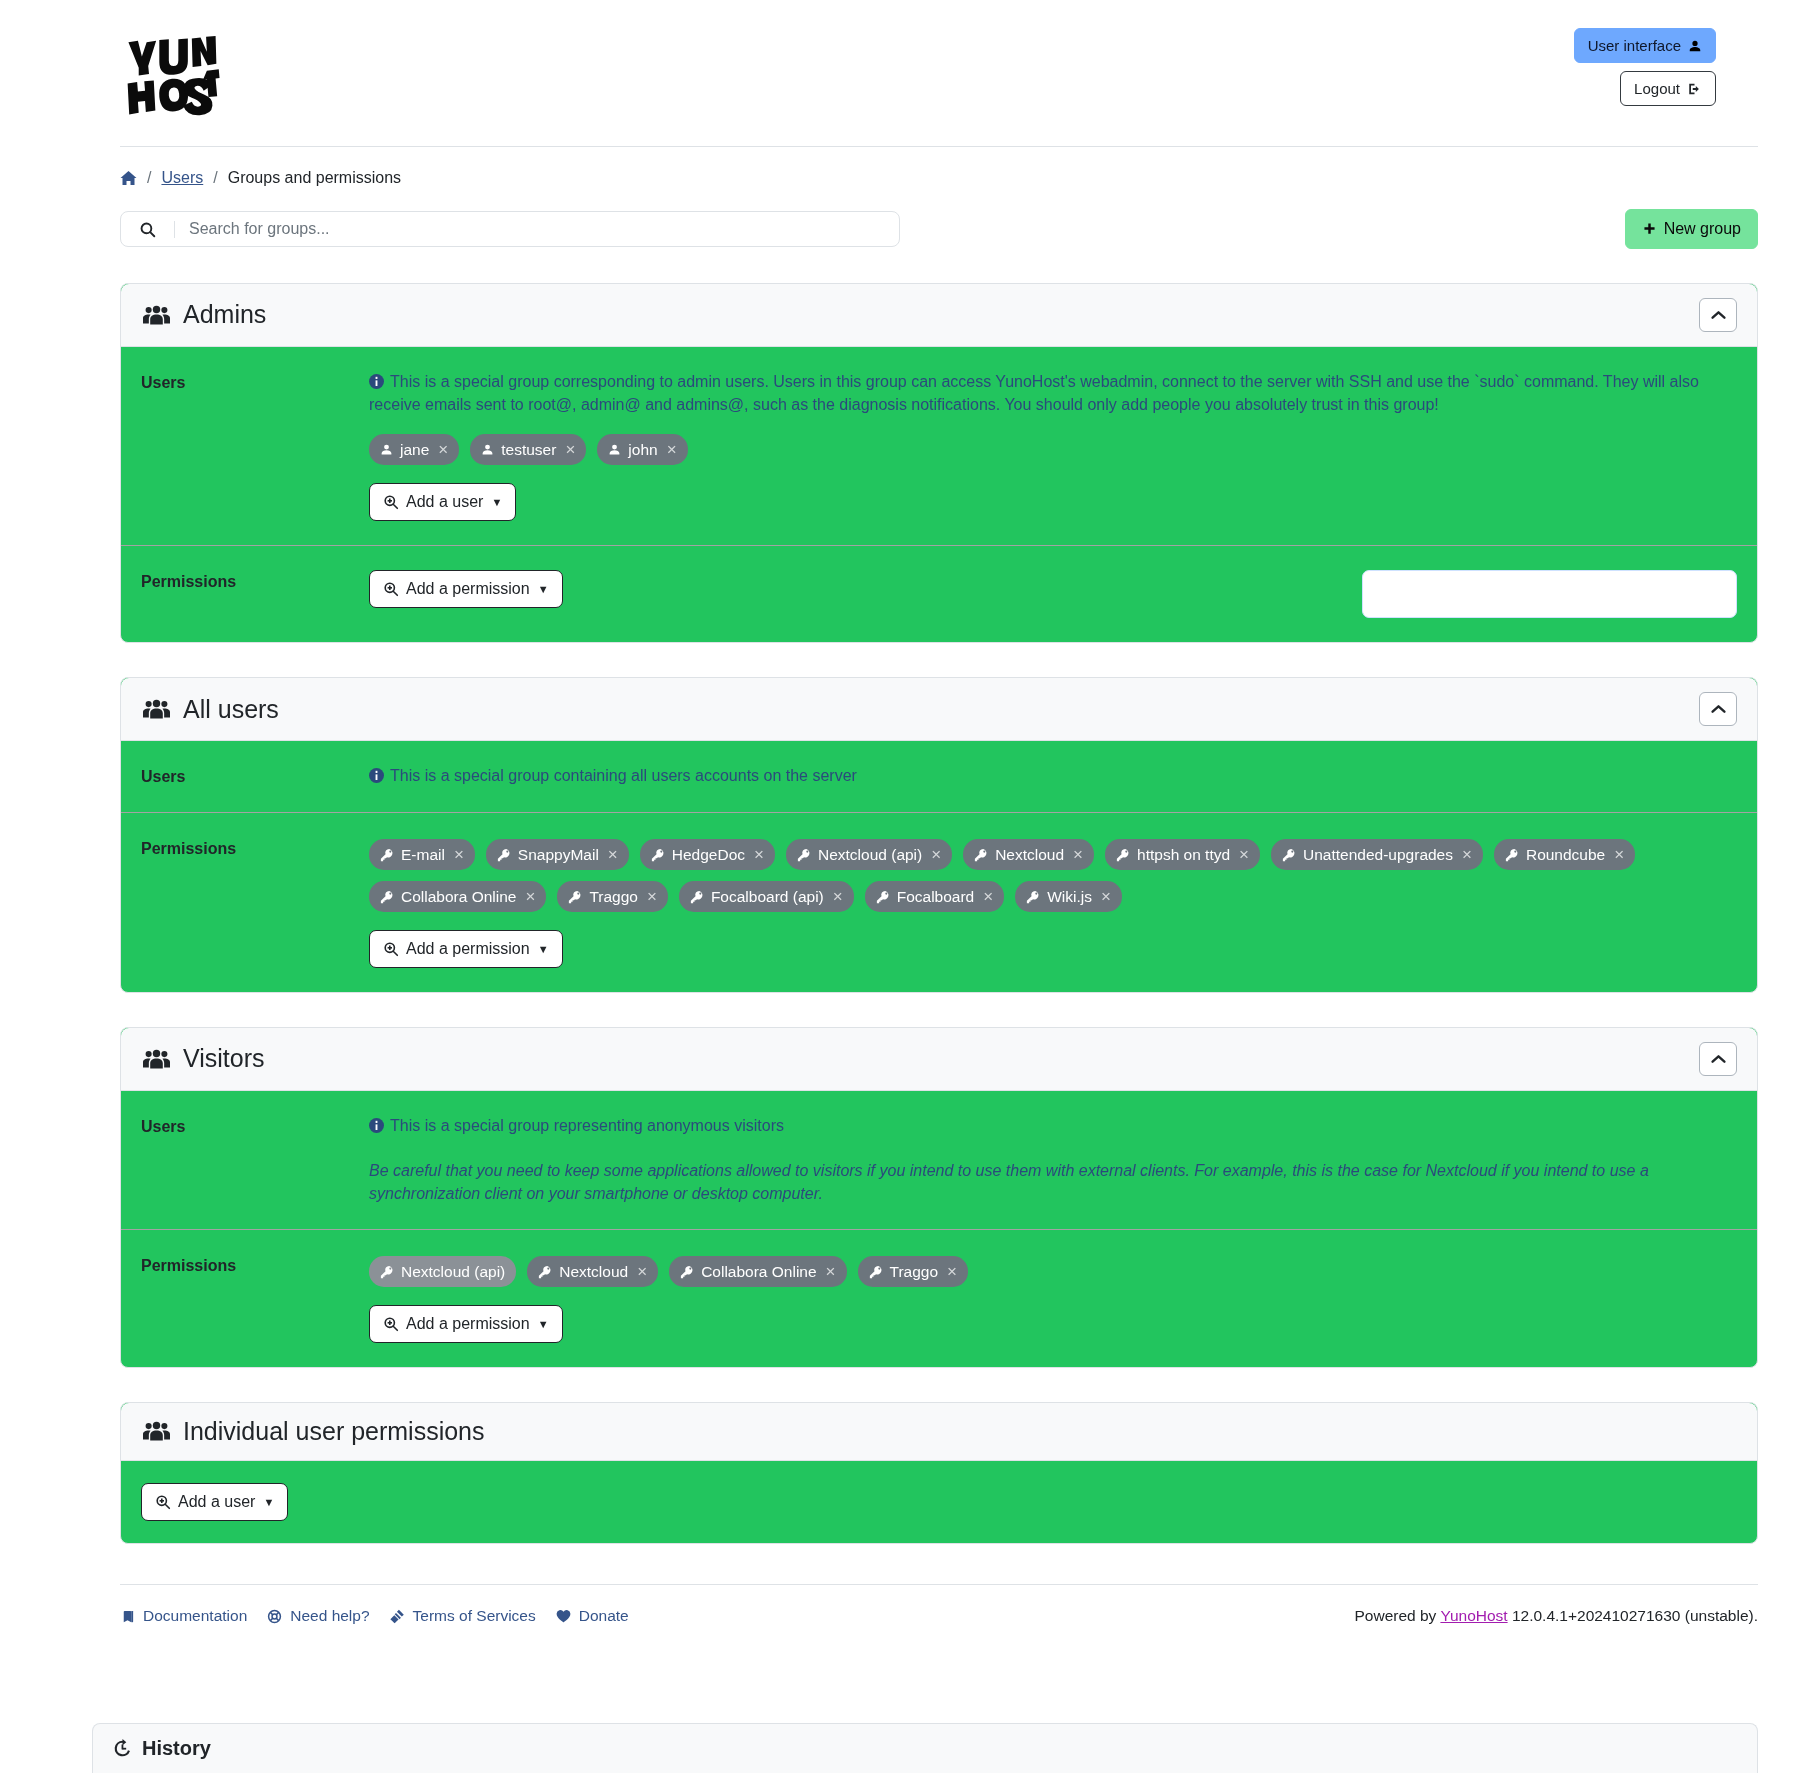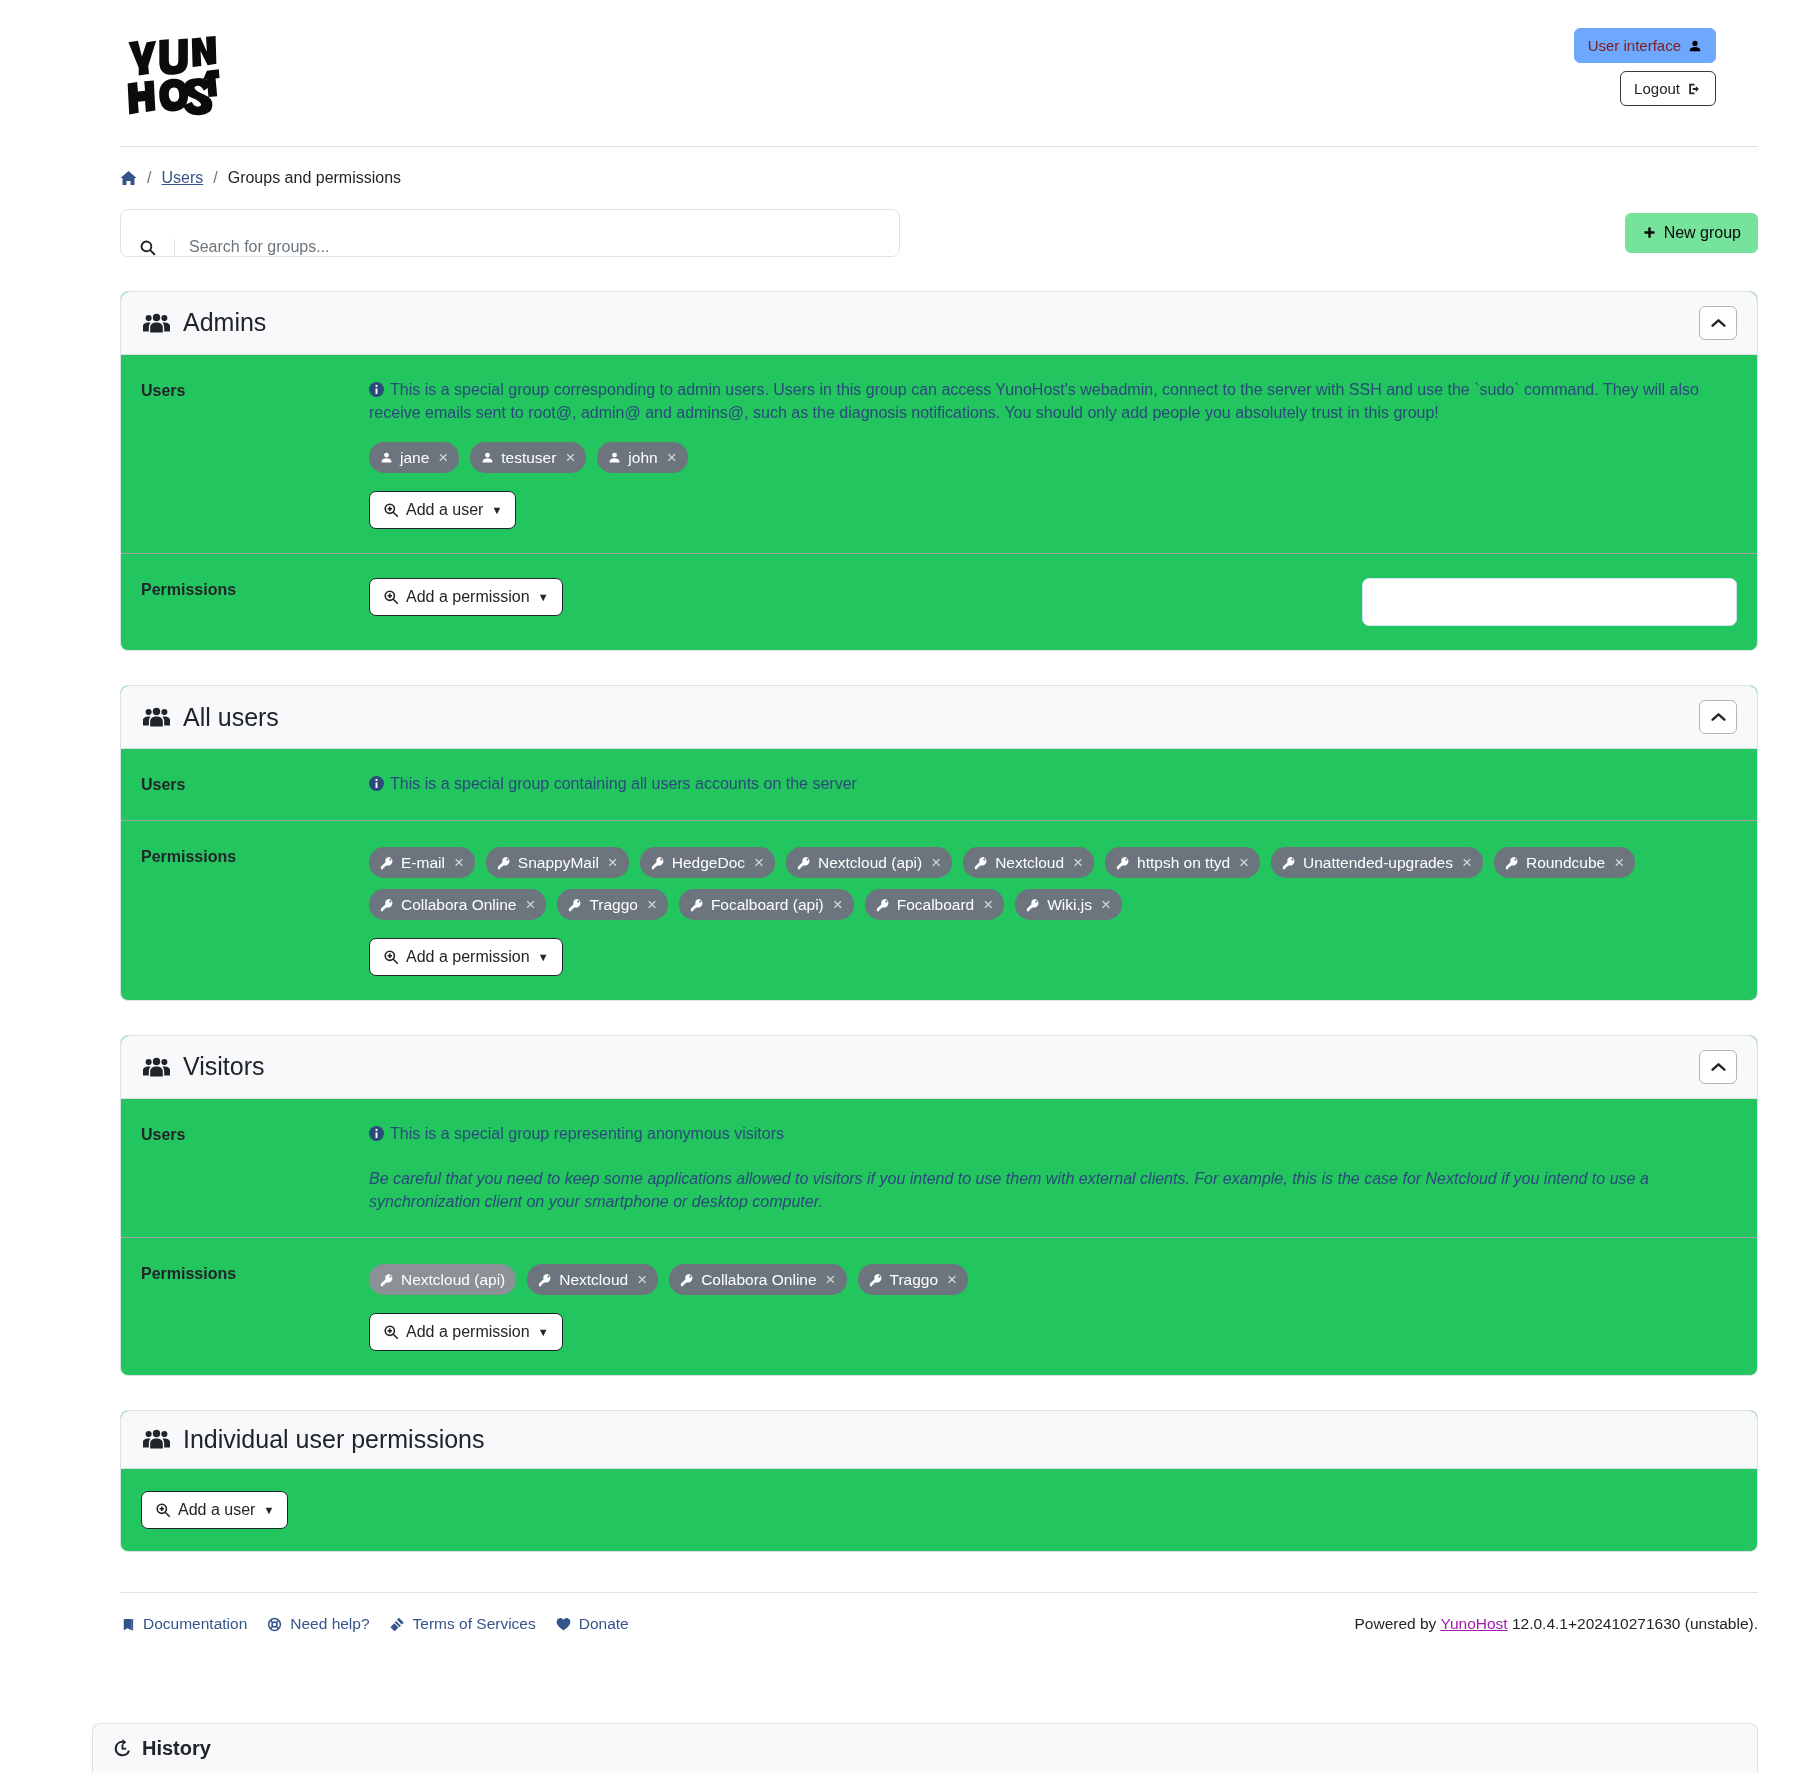--- a/index.html
+++ b/index.html
@@ -26,21 +26,21 @@
     font-size: 15px; line-height: 1;
     border-radius: 6px;
     border: 1px solid transparent;
     padding: 9px 13px;
     cursor: pointer;
     display: inline-flex; align-items: center; gap: 7px;
     background: #fff;
     color: #212529;
     white-space: nowrap;
   }
-  .btn-userinterface { background: #6ea8fe; border-color: #6ea8fe; color: #7f1d1d; margin-left: 12px; }
+  .btn-userinterface { background: #6ea8fe; border-color: #6ea8fe; color: #0f172a; margin-left: 12px; }
   .btn-logout { background: #fff; border-color: #343a40; color: #212529; margin-left: 22px; }
   .btn-outline { background: #fff; border: 1px solid #212529; color: #212529; }
   .btn-success { background: #75e39c; border-color: #75e39c; color: #0a0a0a; font-weight: 400; }
 
   .header-rule { border: 0; border-top: 1px solid #dee2e6; margin: 26px 36px 0 120px; }
 
   
   .breadcrumb {
     display: flex; align-items: center; gap: 10px;
     padding: 22px 36px 0 120px;
@@ -50,24 +50,24 @@
   .breadcrumb .sep { color: #6c757d; }
   .breadcrumb .crumb-current { color: #212529; }
   .home-icon { color: #35548a; display: inline-flex; }
 
   
   .toolbar {
     display: flex; align-items: center; justify-content: space-between;
     padding: 22px 36px 0 120px;
   }
   .search-wrap {
-    display: flex; align-items: flex-end;
+    display: flex; align-items: center;
     width: 780px;
     border: 1px solid #dee2e6; border-radius: 8px;
-    background: #fff; overflow: hidden; height: 48px;
+    background: #fff; overflow: hidden; height: 36px;
   }
   .search-icon-box {
     width: 54px; display: flex; align-items: center; justify-content: center;
     border-right: 1px solid #dee2e6; color: #212529;
   }
   .search-input {
     flex: 1; border: 0; outline: none;
     font-size: 16px; padding: 0 14px;
     font-family: "Liberation Sans", sans-serif; color: #212529;
   }

